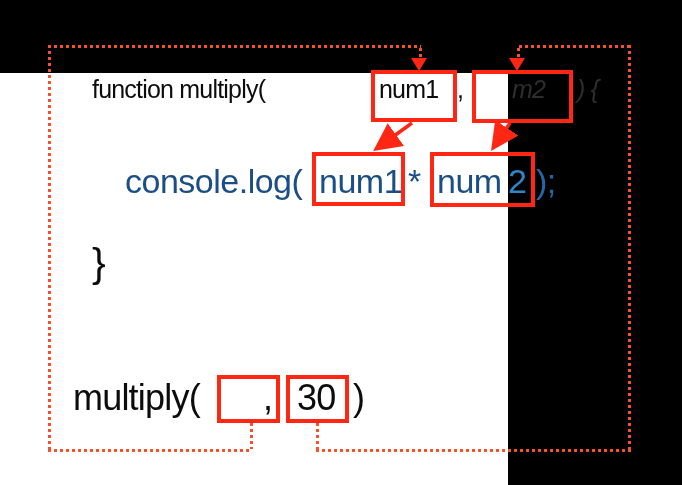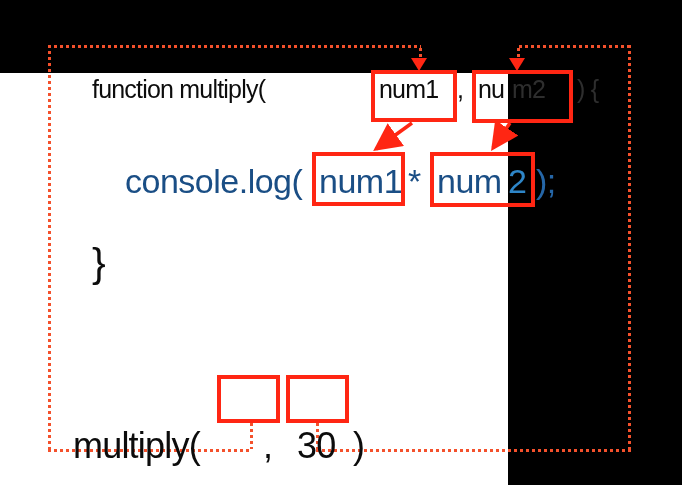--- a/index.html
+++ b/index.html
@@ -15,22 +15,22 @@
   .hdots{position:absolute; height:3px; z-index:3;
     background:repeating-linear-gradient(90deg, var(--dotred) 0 3px, transparent 3px 6px);}
   .vdots{position:absolute; width:3px; z-index:3;
     background:repeating-linear-gradient(180deg, var(--dotred) 0 3px, transparent 3px 6px);}
   .rbox{position:absolute; border:4px solid var(--red); box-sizing:border-box; z-index:6; background:transparent;}
   .t{position:absolute; white-space:pre; z-index:4; line-height:1;}
   .mono{font-family:"DejaVu Sans Mono", monospace; font-weight:bold; font-size:28px; color:var(--dim); z-index:2;}
   .l1{top:77px; font-size:25px; letter-spacing:-0.8px; color:var(--ink);}
   .l2{top:164px; font-size:34px; letter-spacing:-0.5px; color:var(--navy);}
   .l3{top:243px; font-size:41px; color:var(--ink);}
-  .l4{top:380px; font-size:36px; letter-spacing:-0.8px; color:var(--ink);margin-top:48px;}
-  .dim-t{color:var(--dim);}
+  .l4{top:380px; font-size:36px; letter-spacing:-0.8px; color:var(--ink);}
+  .dim-t{color:var(--dim);font-style:italic;}
   .bright-t{color:var(--brightblue);}
   .dimblue-t{color:var(--dimblue);}
   svg.arrows{position:absolute; left:0; top:0; width:682px; height:485px; z-index:7; pointer-events:none;}
   svg.arrows line{stroke:var(--red); stroke-width:3.5;}
   svg.arrows .head{fill:var(--red);}
 </style>
 </head>
 <body>
 
 <div class="stage">
@@ -46,21 +46,20 @@
   <div class="vdots" style="left:48px;top:45px;height:406px"></div>
   <div class="vdots" style="left:628px;top:45px;height:407px"></div>
   <div class="hdots" style="left:48px;top:449px;width:202px"></div>
   <div class="vdots" style="left:250px;top:423px;height:26px"></div>
   <div class="hdots" style="left:316px;top:449px;width:315px"></div>
   <div class="vdots" style="left:316px;top:423px;height:26px"></div>
 
   <span class="t l1" style="left:92px">function multiply(</span>
   <span class="t l1" style="left:379px">num1</span>
   <span class="t l1" style="left:457px">,</span>
-  <span class="t l1" style="left:478px">nu</span>
   <span class="t l1 dim-t" style="left:512px">m2</span>
   <span class="t l1 dim-t" style="left:577px">) {</span>
 
   <span class="t l2" style="left:125px">console.log(</span>
   <span class="t l2" style="left:319px">num1</span>
   <span class="t l2" style="left:408px">*</span>
   <span class="t l2" style="left:437px">num</span>
   <span class="t l2 bright-t" style="left:508px">2</span>
   <span class="t l2 dimblue-t" style="left:536px">);</span>
 

